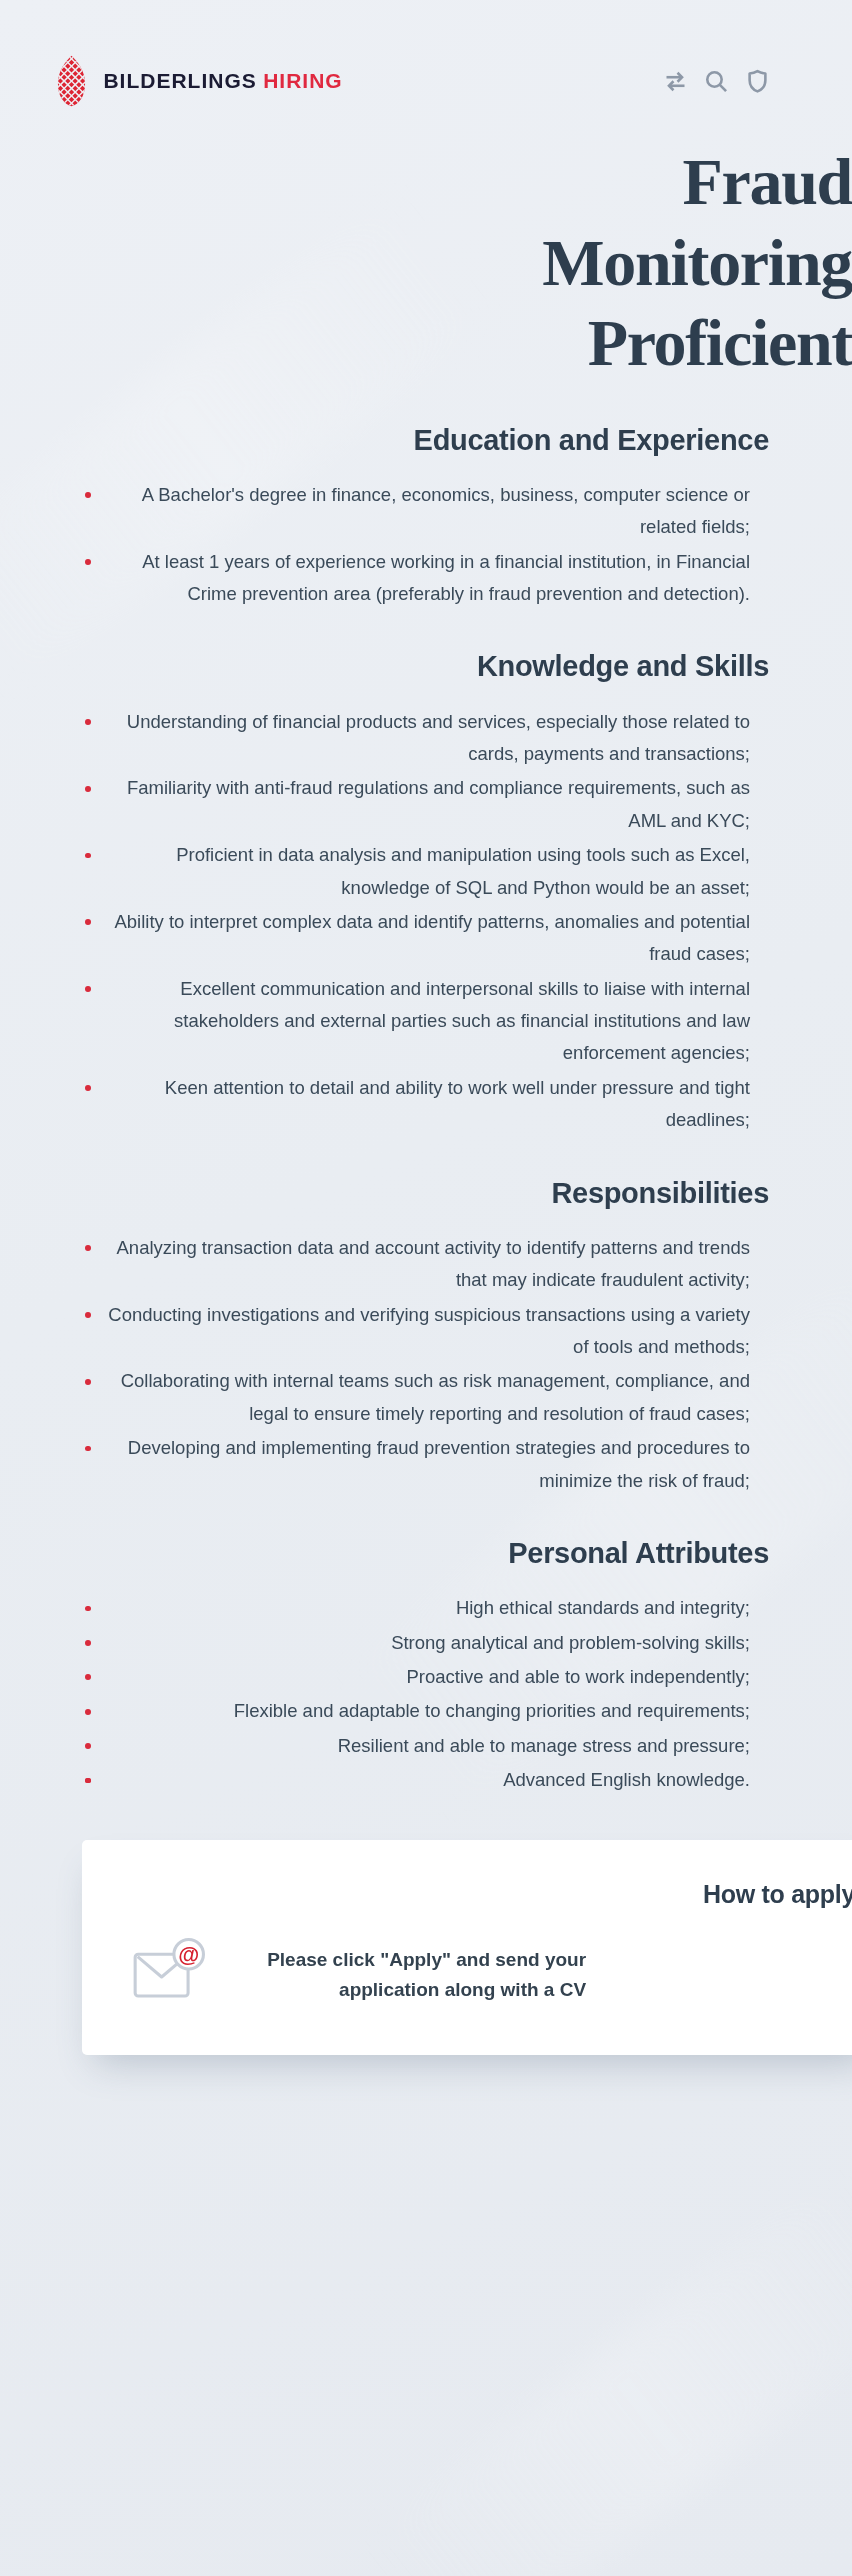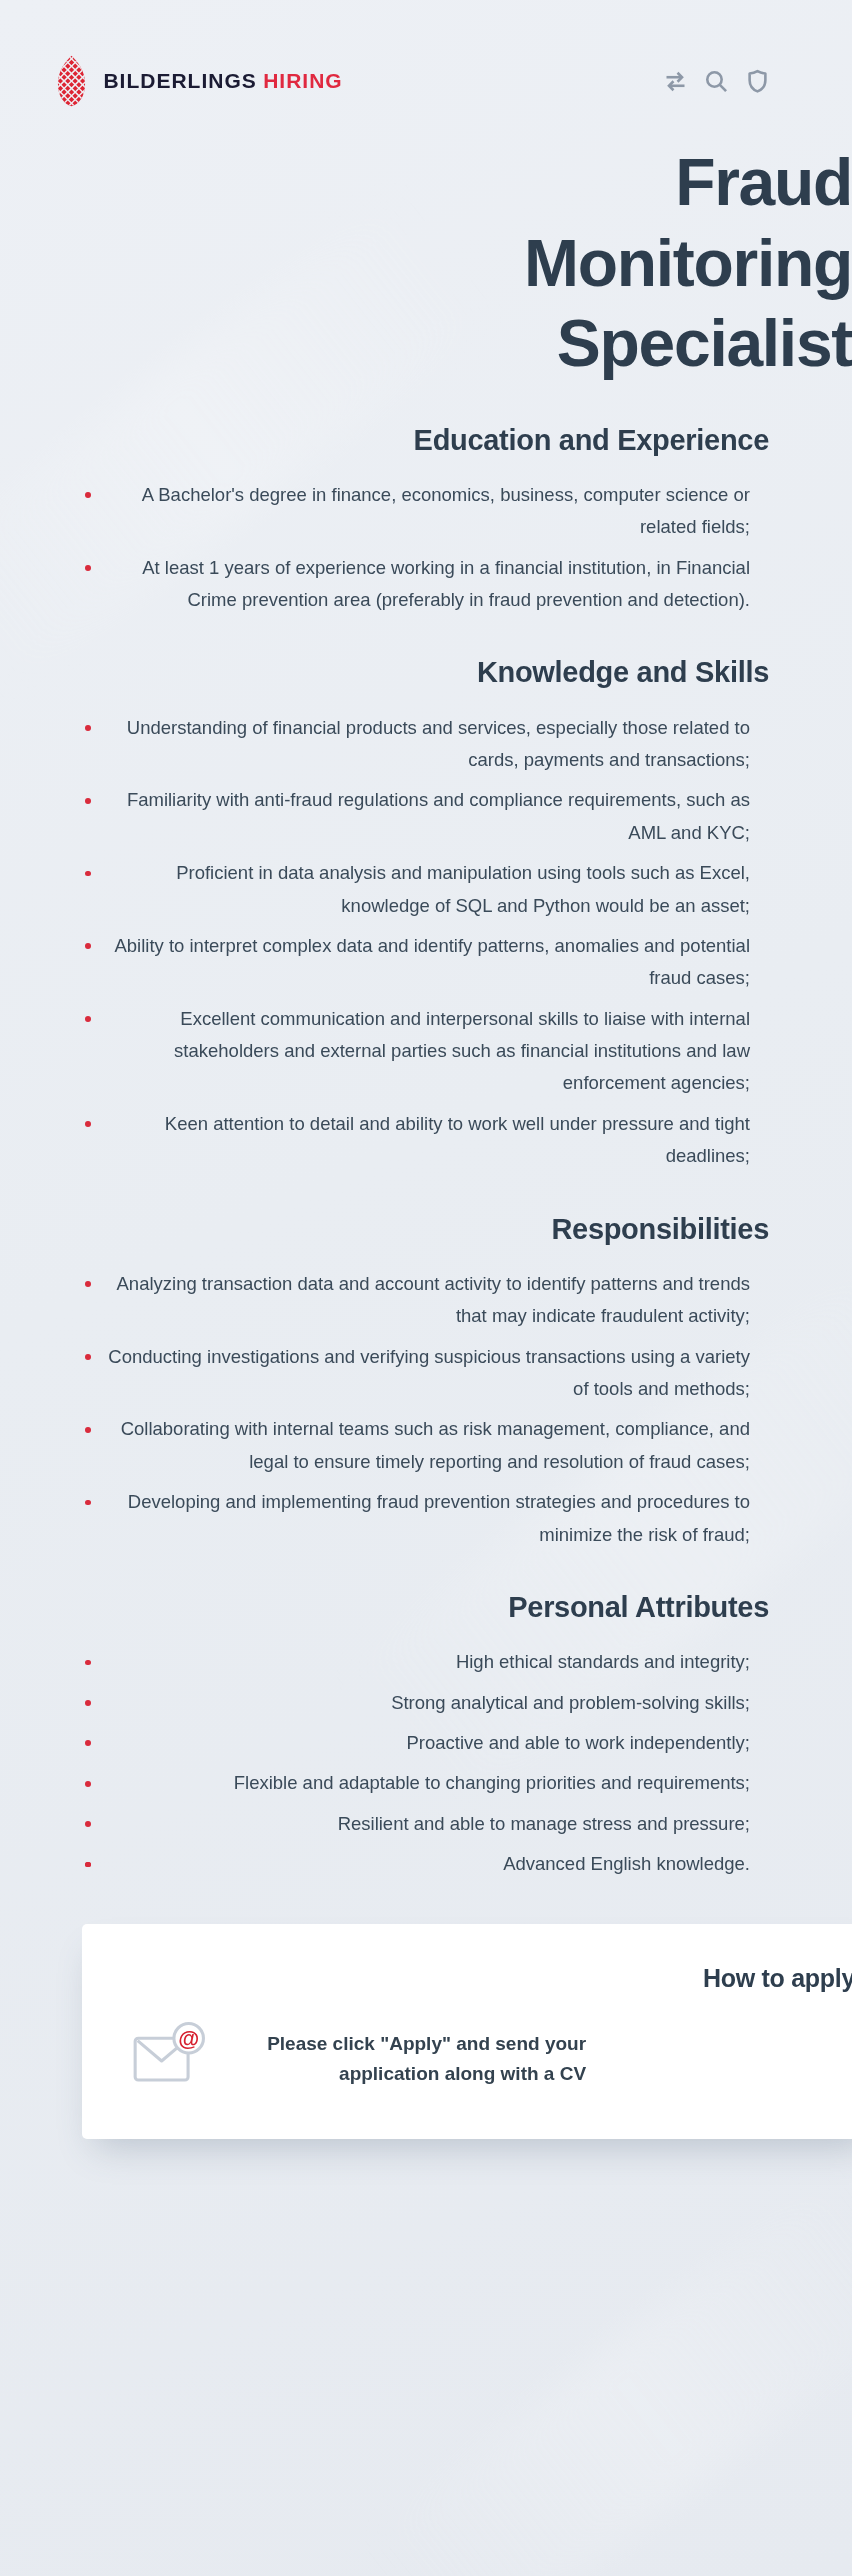--- a/index.html
+++ b/index.html
@@ -53,40 +53,41 @@
   .hicon { width: 27px; height: 27px; display: block; cursor: pointer; }
 
   
   .title {
     margin: 35px 0 0 103px;
     font-size: 66px;
     font-weight: bold;
     line-height: 1.22;
     letter-spacing: -1.3px;
     color: #2e3e4e;
+    font-family: Liberation Serif, serif;
   }
   .title .line { display: block; }
 
   
   .content {
     position: relative;
     padding: 0 83px 0 103px;
   }
   .content h2 {
     margin: 40px 0 9px 0;
     font-size: 29px;
     line-height: 1.15;
     font-weight: bold;
     color: #2e3e4e;
     letter-spacing: -0.3px;
   }
   .content ul { list-style: none; margin: 0; padding: 0; }
   .content li {
     position: relative;
-    margin-top: 8px;
+    margin-top: 2px;
     max-width: 647px;
     font-size: 18.5px;
     line-height: 1.75;
     color: #3a4a59;
   }
   .content li:first-child { margin-top: 22px; }
   .bullet-dot {
     position: absolute;
     left: -18px;
     top: 13.4px;
@@ -178,21 +179,21 @@
       </svg>
       <svg class="hicon" viewBox="0 0 24 24" fill="none" stroke="currentColor" stroke-width="2.3" stroke-linejoin="round">
         <path d="M12 2.8 C14.4 4.1 16.9 4.7 19 4.9 V10.8 C19 15.7 16 19.2 12 20.8 C8 19.2 5 15.7 5 10.8 V4.9 C7.1 4.7 9.6 4.1 12 2.8 Z"></path>
       </svg>
     </nav>
   </header>
 
   <h1 class="title" id="page-title">
       <span class="line">Fraud</span>
       <span class="line">Monitoring</span>
-      <span class="line">Specialist</span>
+      <span class="line">Proficient</span>
     </h1>
 
   <main class="content" id="sections">
       <h2>Education and Experience</h2>
       <ul>
         <li><span class="bullet-dot"></span><span>A Bachelor's degree in finance, economics, business, computer science or related fields;</span></li>
         <li><span class="bullet-dot"></span><span>At least 1 years of experience working in a financial institution, in Financial Crime  prevention area (preferably in fraud prevention and detection).</span></li>
       </ul>
       <h2>Knowledge and Skills</h2>
       <ul>

